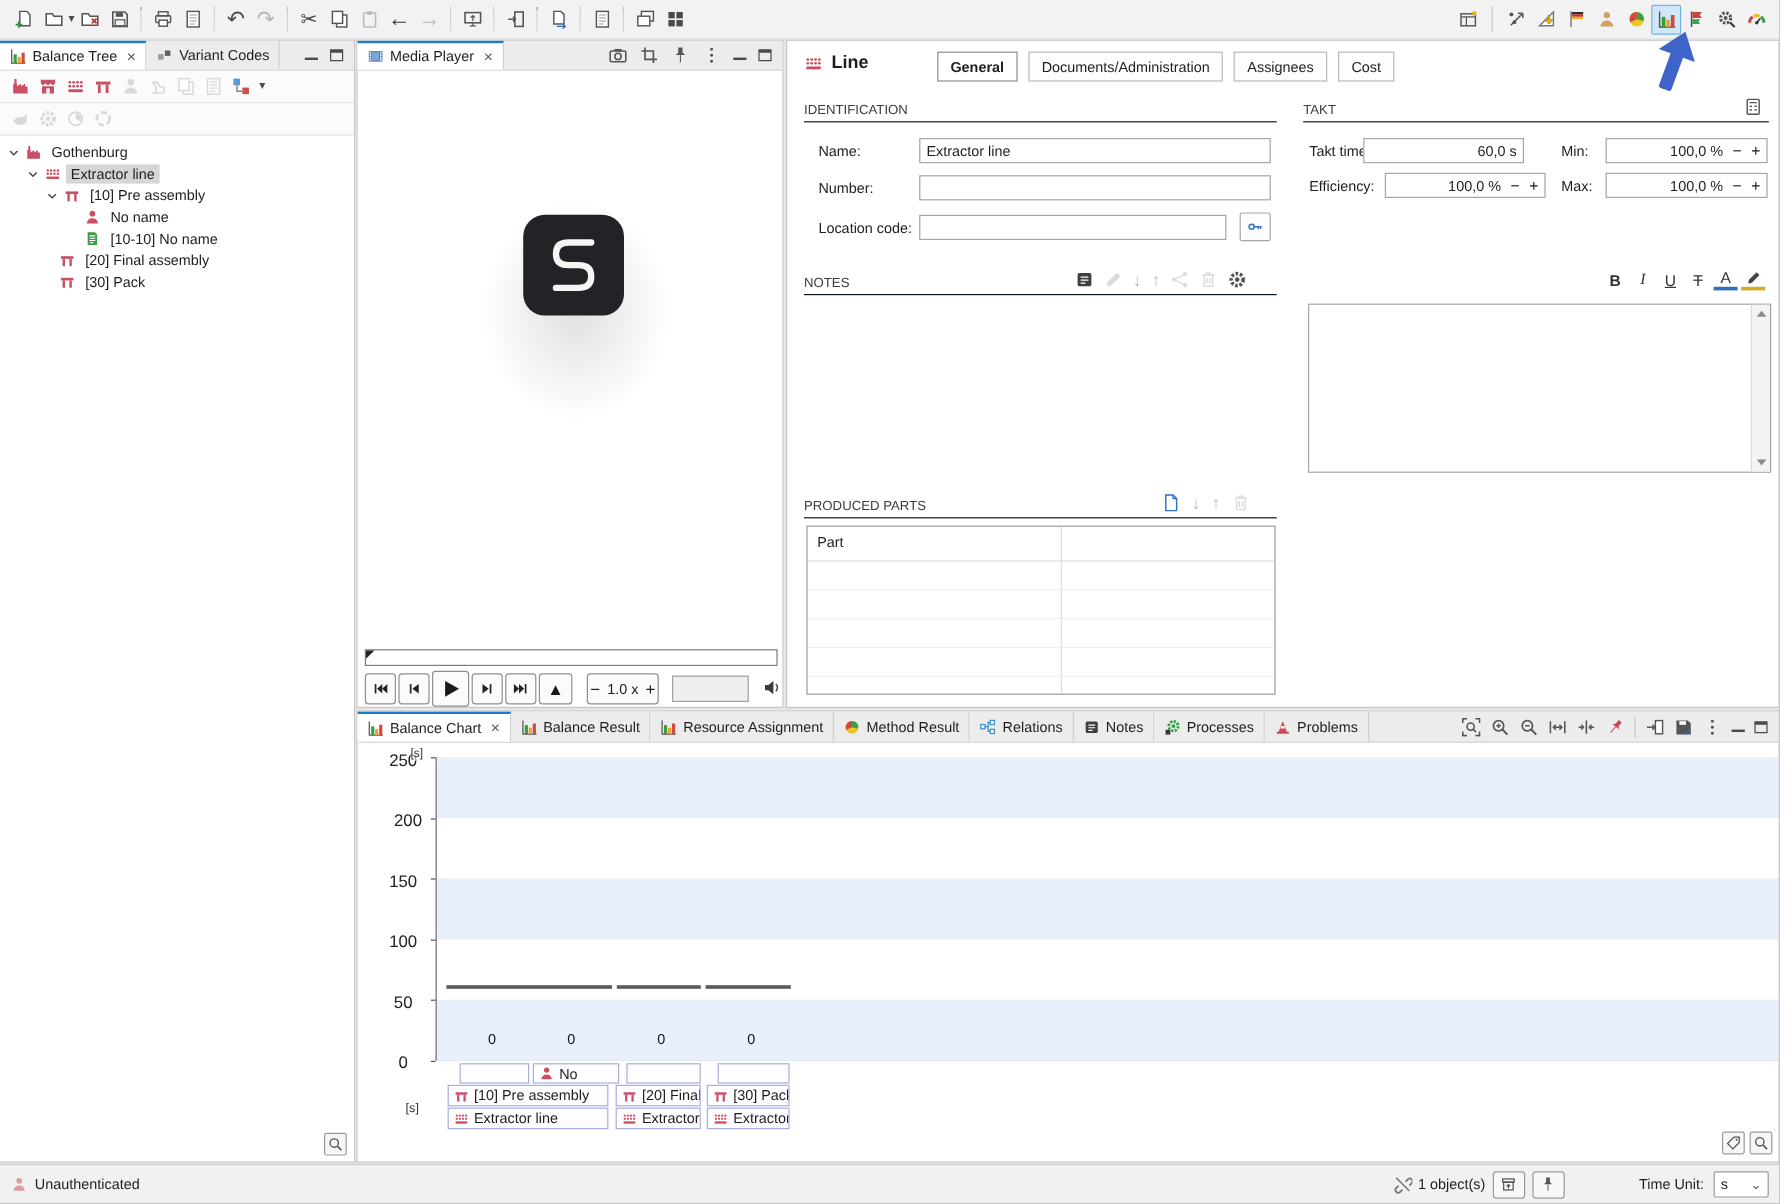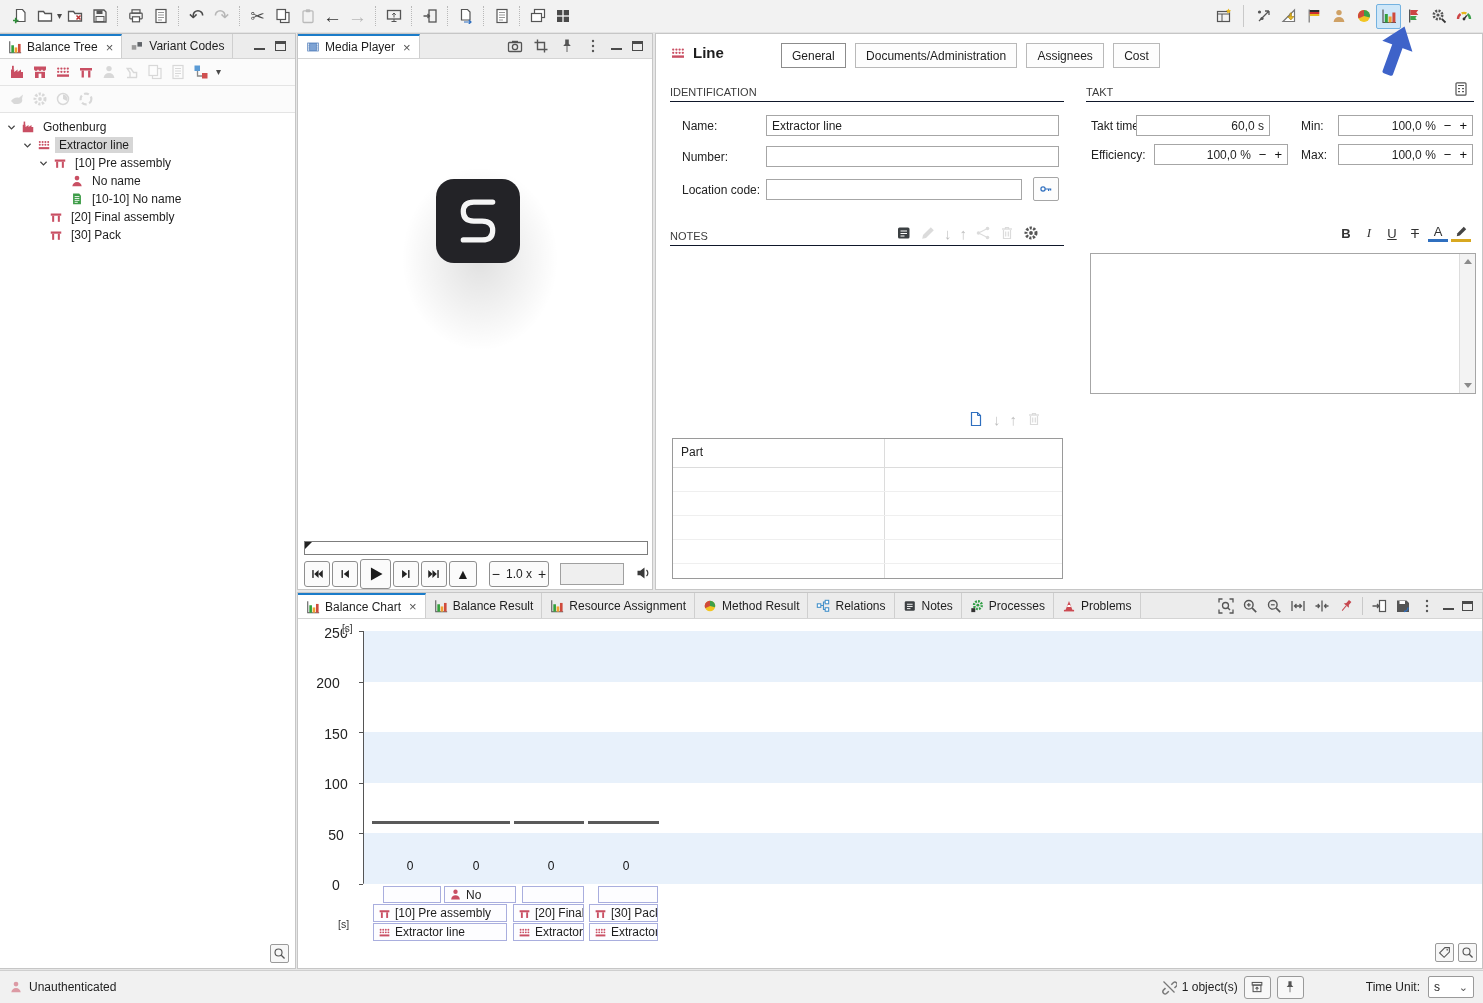--- a/index.html
+++ b/index.html
@@ -38,21 +38,21 @@
   .chev svg{width:11px;height:11px}
   .tlabel{padding:1px 4px;white-space:nowrap}
   .sel{background:#d6d6d6}
   .sqbtn{position:absolute;width:19px;height:19px;border:1px solid #9a9a9a;background:#f7f7f7;
          display:flex;align-items:center;justify-content:center;border-radius:2px}
   
   .mctl{position:absolute;height:26px;border:1px solid #8f8f8f;border-radius:3px;background:#fbfbfb;
         display:flex;align-items:center;justify-content:center}
   
   .etab{display:inline-flex;align-items:center;height:25px;padding:0 10px;border:1px solid #b9b9b9;background:#fdfdfd;margin-right:6px}
-  .etab.active{font-weight:normal;border-color:#8c8c8c;background:#fff}
+  .etab.active{font-weight:bold;border-color:#8c8c8c;background:#fff}
   .sect{position:absolute;font-size:11px;color:#3c3c3c;border-bottom:1px solid #0f172a;padding-bottom:3px}
   .flbl{position:absolute;color:#222}
   .fld{position:absolute;height:21px;border:1px solid #a6a6a6;background:#fff;display:flex;align-items:center;padding:0 5px}
   .fld .val{flex:1;white-space:nowrap;overflow:hidden}
   .fld.rt .val{text-align:right}
   .stp{margin-left:8px;font-size:13px;color:#111;line-height:1}
   .gridtbl{position:absolute;border:1px solid #9a9a9a;background:#fff}
   .cdiv{position:absolute;width:1px;background:#dcdcdc}
   .rline{position:absolute;left:0;right:0;height:1px;background:#efefef}
   .ghead{position:absolute;top:6px;color:#222}
@@ -929,20 +929,21 @@
             <use href="#s-trash"></use>
           </svg>
         </span>
     <span class="icn" style="color:#555">
           <svg>
             <use href="#s-gear"></use>
           </svg>
         </span>
   </div>
 
+  <div class="sect" style="left:14px;top:382px;width:394px">PRODUCED PARTS</div>
   <div class="abs" style="left:312px;top:377px;display:flex;gap:9px;align-items:center">
     <span class="icn" style="color:#2f6fbf">
           <svg>
             <use href="#s-doc"></use>
           </svg>
         </span>
     <span class="glyph dis">↓</span>
     <span class="glyph dis">↑</span>
     <span class="icn gray dis">
           <svg>
@@ -1145,21 +1146,21 @@
 
     <div class="zval" style="left:33px;top:228px">0</div>
     <div class="zval" style="left:99px;top:228px">0</div>
     <div class="zval" style="left:174px;top:228px">0</div>
     <div class="zval" style="left:249px;top:228px">0</div>
   </div>
 
   <div class="tick" style="left:61px;top:38px"></div>
       <div class="ylab" style="left:18px;top:32px">250</div>
   <div class="tick" style="left:61px;top:88.6px"></div>
-      <div class="ylab" style="left:10px;top:82px">200</div>
+      <div class="ylab" style="left:22px;top:82px">200</div>
   <div class="tick" style="left:61px;top:139.2px"></div>
       <div class="ylab" style="left:18px;top:133px">150</div>
   <div class="tick" style="left:61px;top:189.8px"></div>
       <div class="ylab" style="left:18px;top:183px">100</div>
   <div class="tick" style="left:61px;top:240.4px"></div>
       <div class="ylab" style="left:18px;top:234px">50</div>
   <div class="tick" style="left:61px;top:291px"></div>
       <div class="ylab" style="left:18px;top:284px">0</div>
   <div class="abs" style="left:44px;top:30px;font-size:10px;color:#333;background:rgba(255,255,255,.6)">[s]</div>
   <div class="abs" style="left:40px;top:325px;font-size:10.5px;color:#333">[s]</div>

